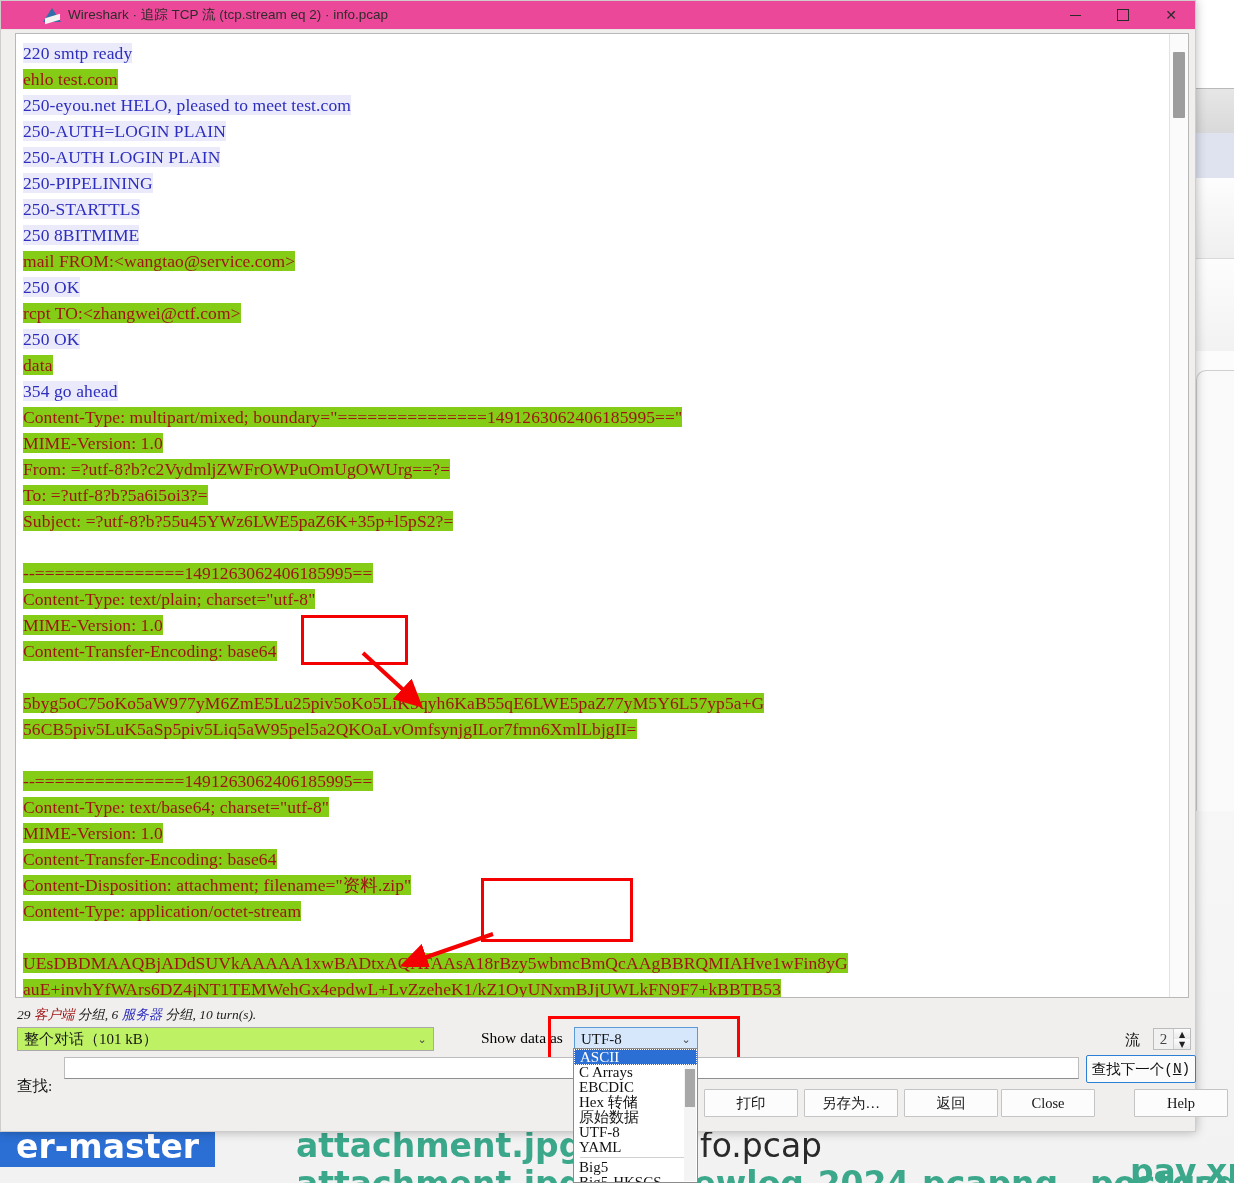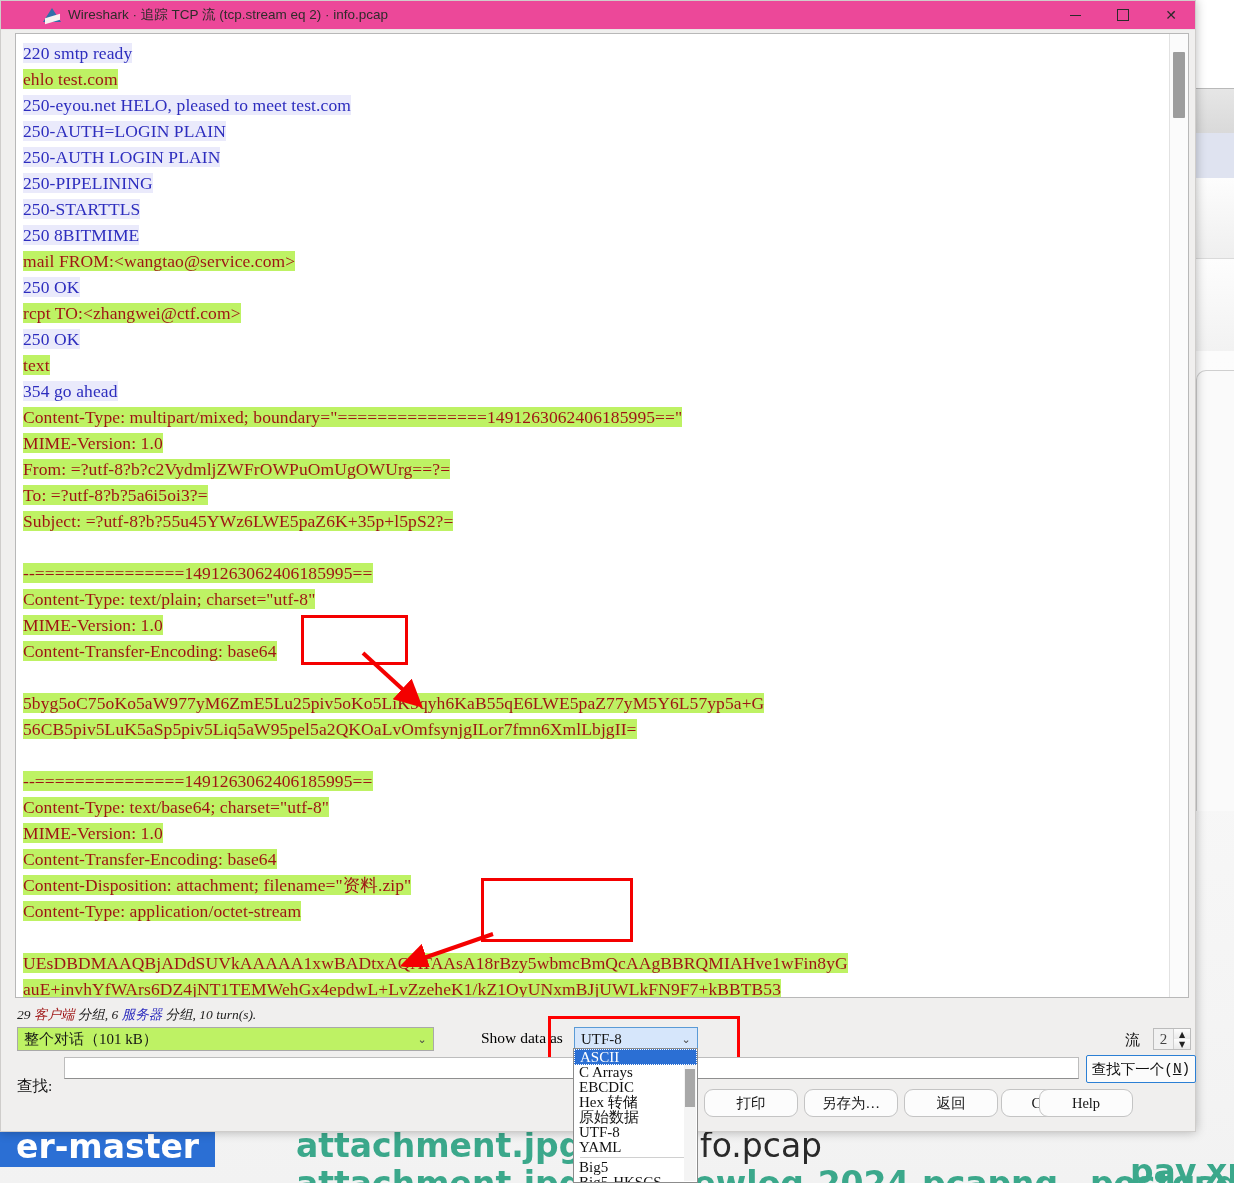--- a/index.html
+++ b/index.html
@@ -100,21 +100,21 @@
     padding:6px 0 0 7px; box-sizing:border-box; overflow:hidden;
   }
   .sline {
     font-family:"Liberation Serif", serif;
     font-size:17.5px; line-height:26px; white-space:pre;
     letter-spacing:0.1px;
   }
   .sline.srv { color:#2d2dbe; }
   .sline.cli { color:#9e1414; }
   .sline.srv > span { background:#eaeafb; }
-  .sline.cli > span { background:#bef264; }
+  .sline.cli > span { background:#84cc16; }
   .sline.blank { height:26px; }
   .sline > span { display:inline; }
 
   #vscroll {
     position:absolute; right:0; top:0; width:18px; bottom:0;
     background:#fbfbfb; border-left:1px solid #e2e2e2;
   }
   #vthumb {
     position:absolute; left:3px; top:18px; width:12px; height:66px;
     background:#9d9d9d; border-radius:1px;
@@ -220,29 +220,29 @@
   #stream-spin .sbtns div{
     flex:1;display:flex;align-items:center;justify-content:center;
     font-size:8px; font-family:"DejaVu Sans",sans-serif; color:#222;
     background:linear-gradient(180deg,#fdfdfd,#e9e9e9);
   }
 
   
   #btn-row { position:absolute; left:0; top:1088px; width:1196px; height:26px; }
   .abtn {
     position:absolute; top:0; height:26px; background:#fcfcfc;
-    border:1px solid #c4c4c4; border-radius:9px;
+    border:1px solid #c4c4c4; border-radius:1px;
     display:flex;align-items:center;justify-content:center;
     font-family:"Liberation Serif", serif; font-size:14.5px; color:#161616;
   }
   #btn-print {left:703px; width:92px;}
   #btn-saveas{left:803px; width:92px;}
   #btn-back  {left:903px; width:92px;}
   #btn-close {left:1000px; width:92px;}
-  #btn-help  {left:1038px; width:92px;text-align:center;}
+  #btn-help  {left:1133px; width:92px;text-align:center;}
 
   
   .anno-box {
     position:absolute; border:3px solid #f40000; box-sizing:border-box;
     pointer-events:none;
   }
   #anno-base64 { left:300px; top:614px; width:107px; height:50px; }
   #anno-zip { left:480px; top:877px; width:152px; height:64px; }
   .anno-arrow { position:absolute; pointer-events:none; }
 
@@ -296,21 +296,21 @@
         <div class="sline srv"><span>250-eyou.net HELO, pleased to meet test.com</span></div>
         <div class="sline srv"><span>250-AUTH=LOGIN PLAIN</span></div>
         <div class="sline srv"><span>250-AUTH LOGIN PLAIN</span></div>
         <div class="sline srv"><span>250-PIPELINING</span></div>
         <div class="sline srv"><span>250-STARTTLS</span></div>
         <div class="sline srv"><span>250 8BITMIME</span></div>
         <div class="sline cli"><span>mail FROM:&lt;wangtao@service.com&gt;</span></div>
         <div class="sline srv"><span>250 OK</span></div>
         <div class="sline cli"><span>rcpt TO:&lt;zhangwei@ctf.com&gt;</span></div>
         <div class="sline srv"><span>250 OK</span></div>
-        <div class="sline cli"><span>text</span></div>
+        <div class="sline cli"><span>data</span></div>
         <div class="sline srv"><span>354 go ahead</span></div>
         <div class="sline cli"><span>Content-Type: multipart/mixed; boundary="===============1491263062406185995=="</span></div>
         <div class="sline cli"><span>MIME-Version: 1.0</span></div>
         <div class="sline cli"><span>From: =?utf-8?b?c2VydmljZWFrOWPuOmUgOWUrg==?=</span></div>
         <div class="sline cli"><span>To: =?utf-8?b?5a6i5oi3?=</span></div>
         <div class="sline cli"><span>Subject: =?utf-8?b?55u45YWz6LWE5paZ6K+35p+l5pS2?=</span></div>
         <div class="sline cli blank"></div>
         <div class="sline cli"><span>--===============1491263062406185995==</span></div>
         <div class="sline cli"><span>Content-Type: text/plain; charset="utf-8"</span></div>
         <div class="sline cli"><span>MIME-Version: 1.0</span></div>

